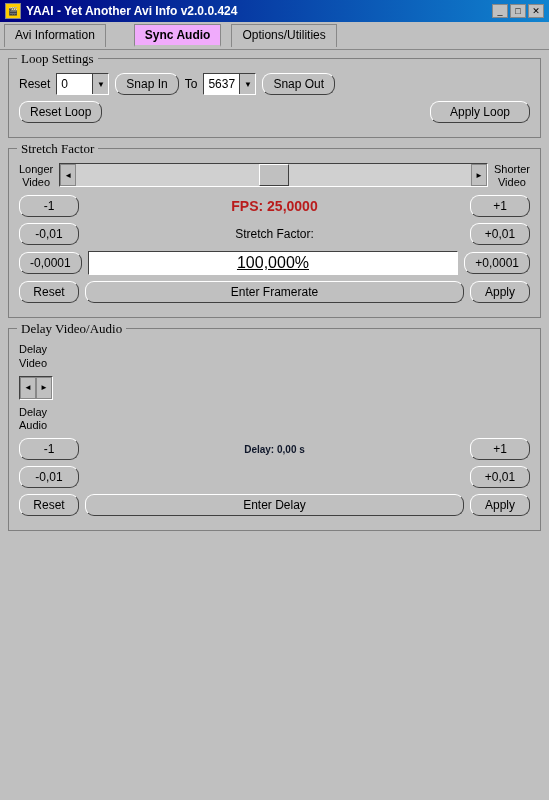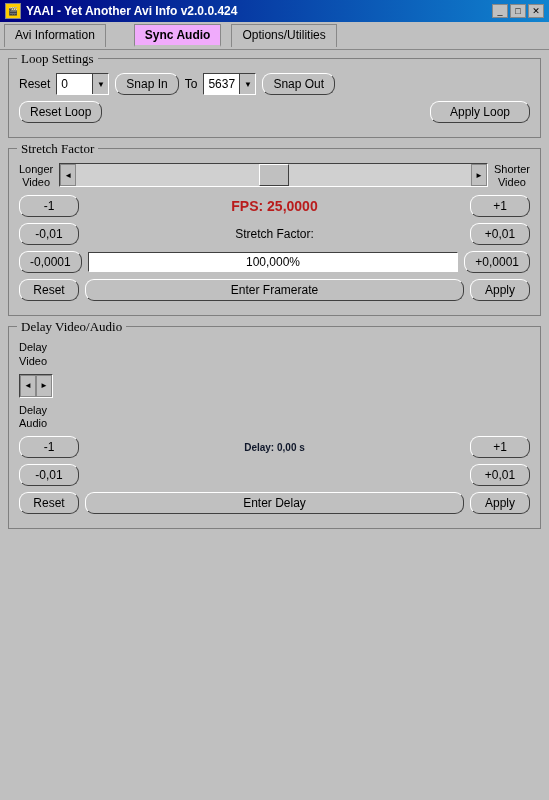--- a/index.html
+++ b/index.html
@@ -204,23 +204,24 @@
       flex: 1;
       font-size: 12px;
     }
     .percent-input {
       background: white;
       border-top: 1px solid #404040;
       border-left: 1px solid #404040;
       border-right: 1px solid #ffffff;
       border-bottom: 1px solid #ffffff;
       padding: 2px 12px;
-      font-size: 12px;
+      font-size: 16px;
       text-align: center;
       width: 100%;
+      text-decoration: underline;
     }
     .side-label {
       font-size: 11px;
       text-align: center;
       line-height: 1.2;
     }
     .btn-wide {
       min-width: 100px;
     }
     .spacer { flex: 1; }

